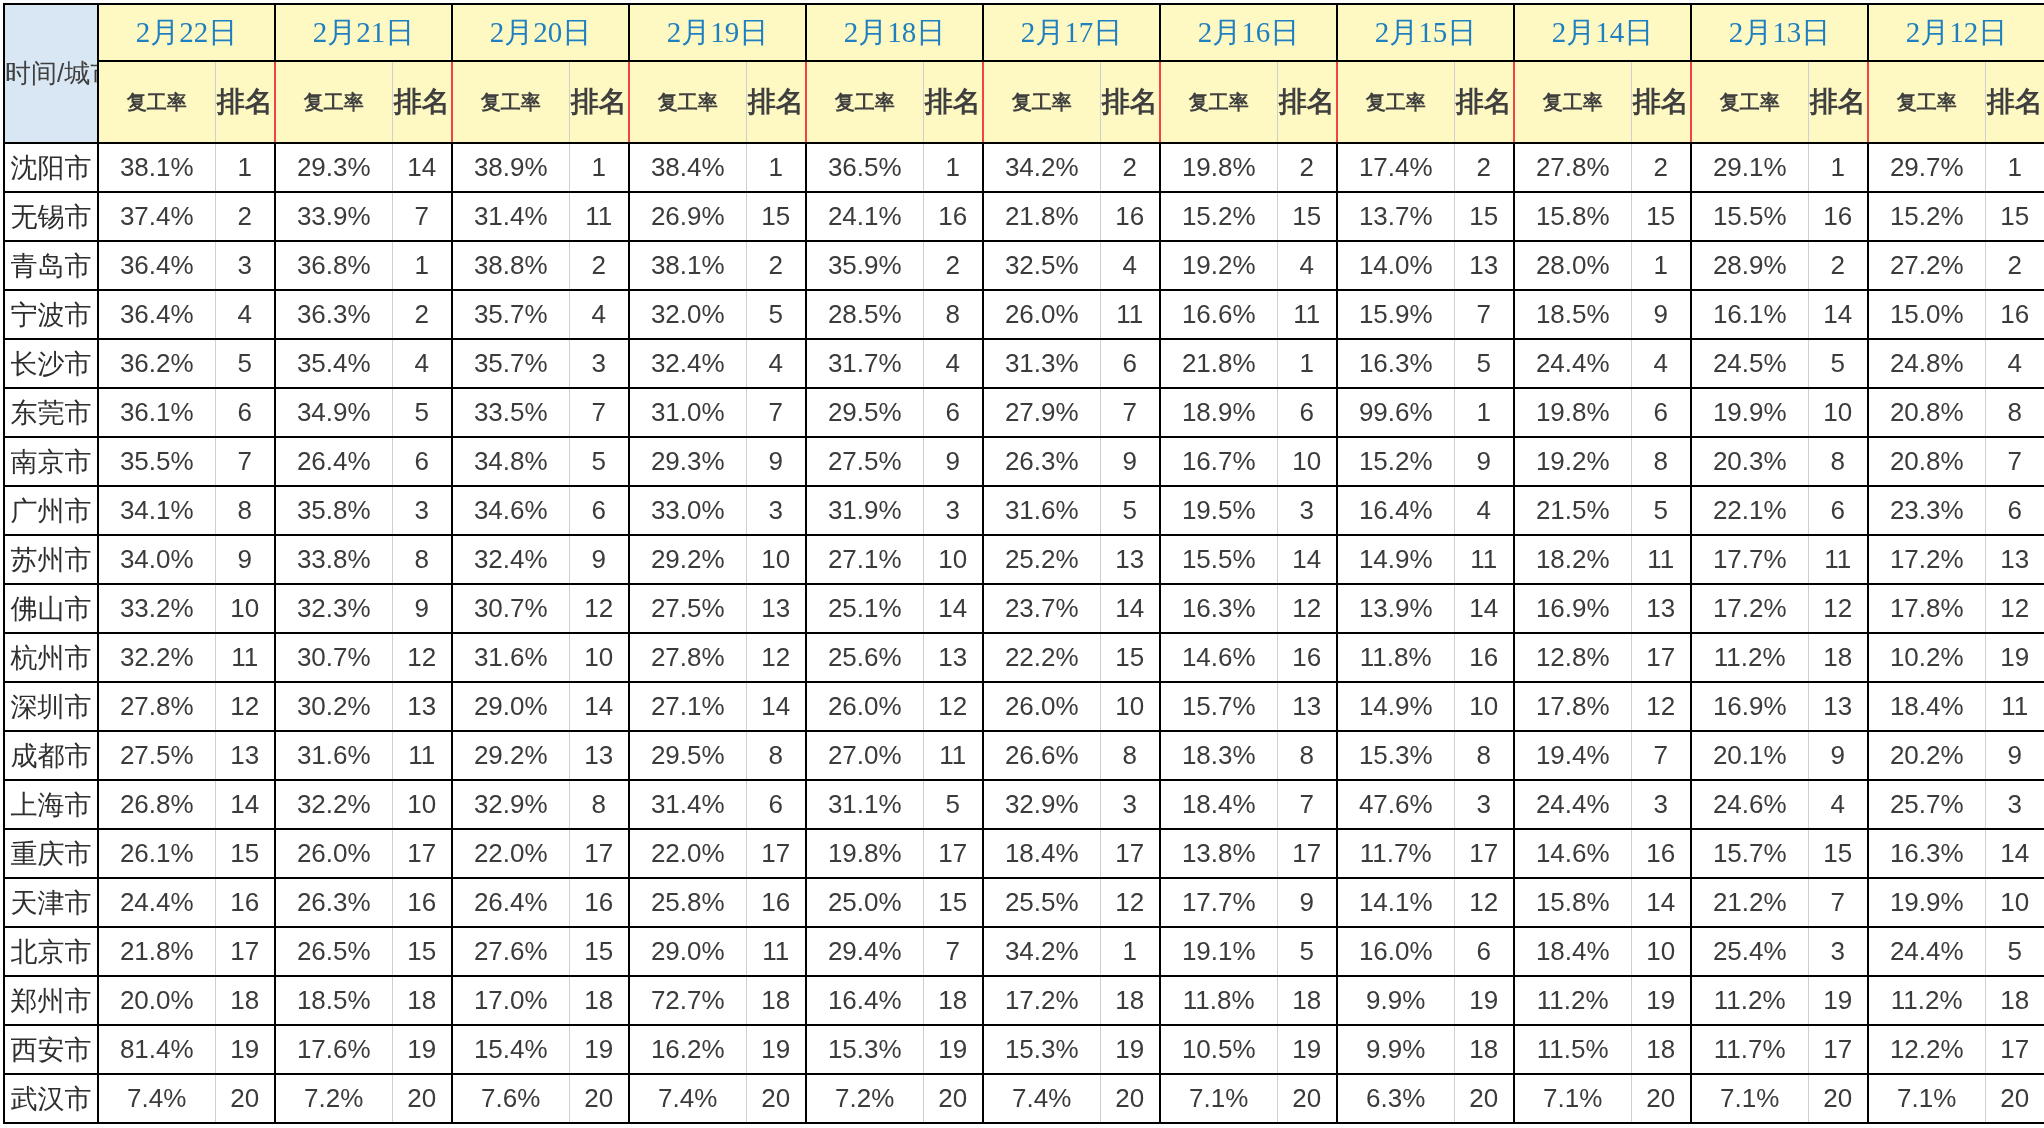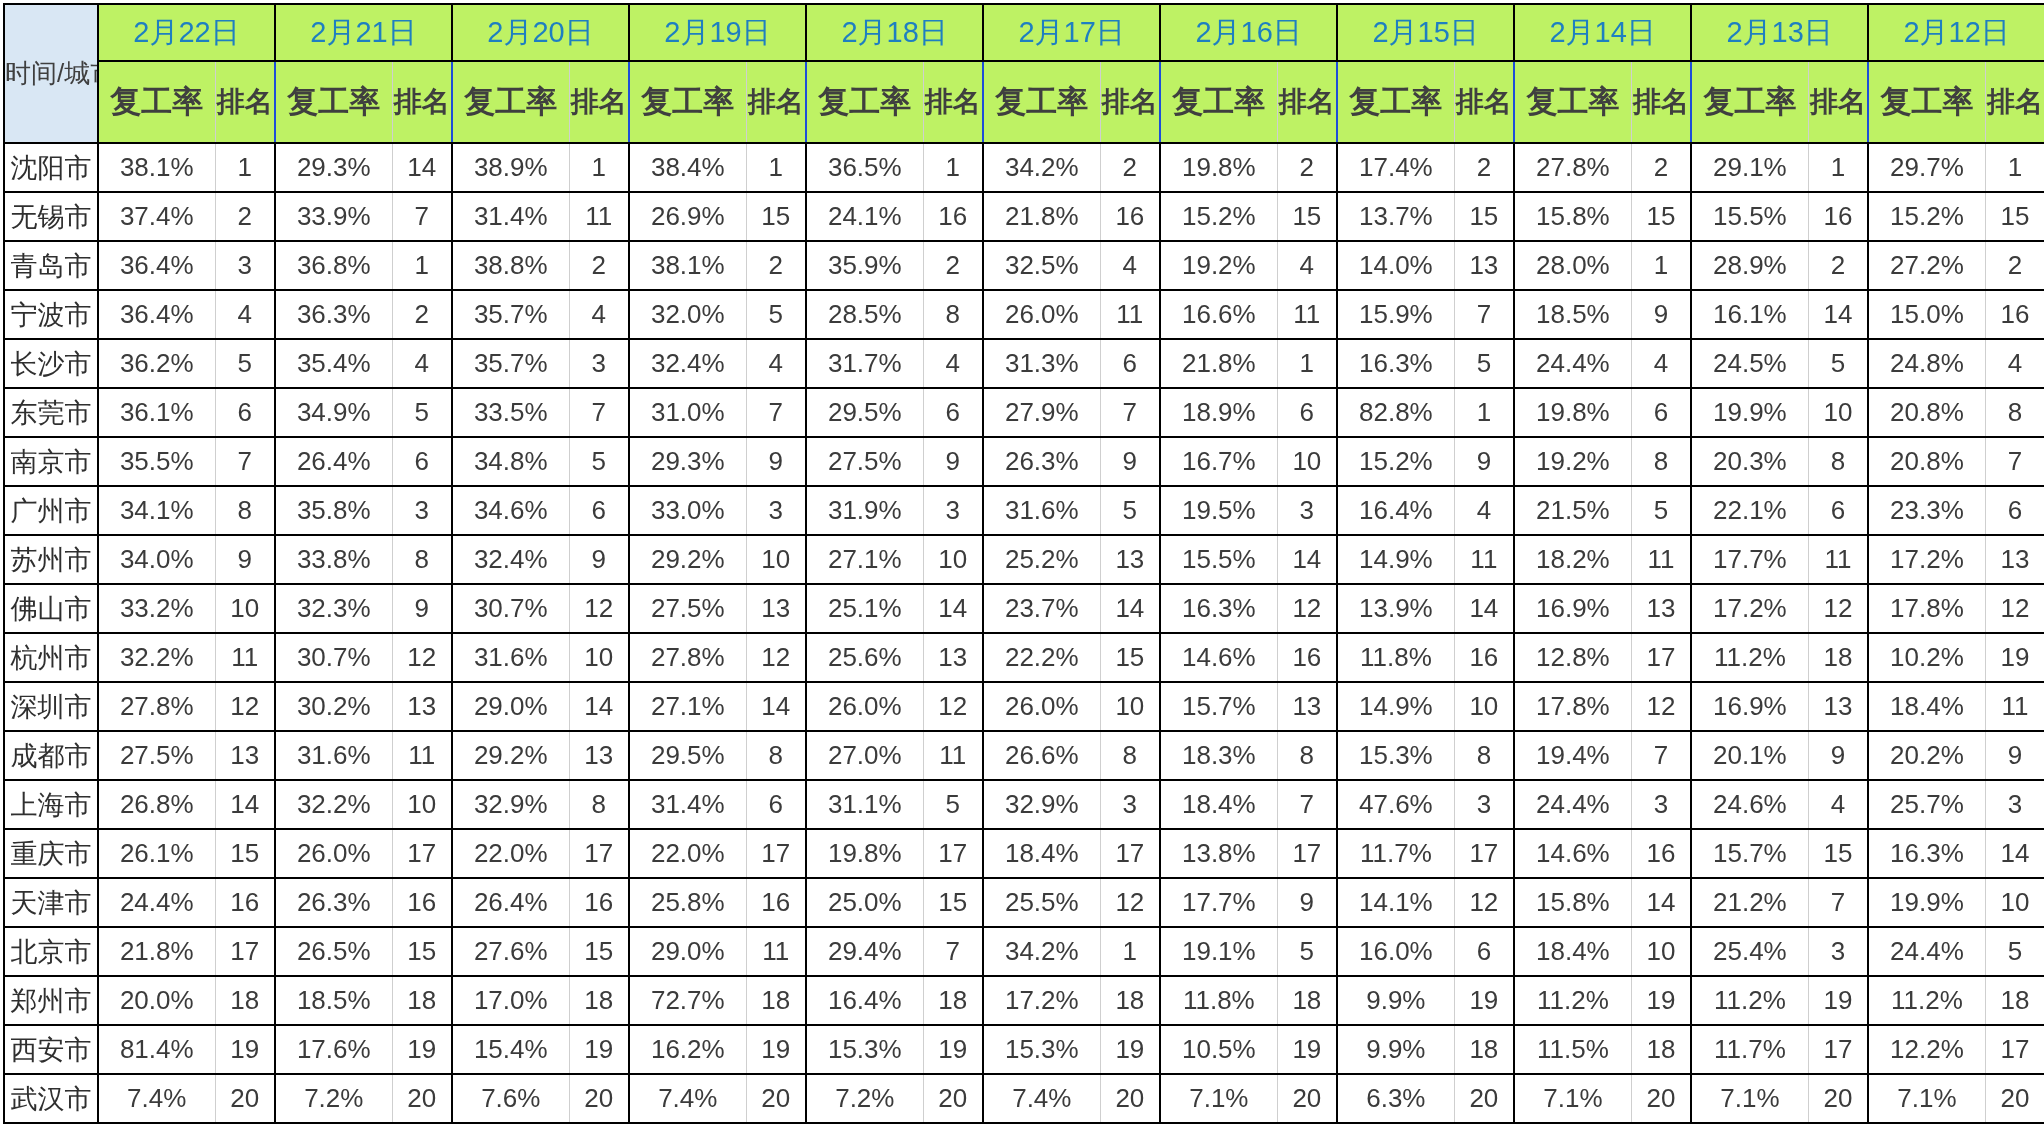--- a/index.html
+++ b/index.html
@@ -27,42 +27,43 @@
     padding: 0;
     overflow: hidden;
     white-space: nowrap;
   }
   
   table.rework {
     border: 2px solid #000000;
   }
   
   .hdr {
-    background: #bef264;
+    background: #fef9c3;
+    font-family: Liberation Serif, serif;
   }
   th.corner {
     width: 94px;
     font-size: 26px;
     font-weight: normal;
     color: #3f3f3f;
     background: #d9e7f4;
     border-right: 2px solid #000000;
   }
   th.date-cell {
     font-size: 29px;
     font-weight: normal;
     color: #1e7fc1;
     border-left: 2px solid #000000;
     height: 55px;
   }
   th.rate-hdr {
-    font-size: 31px;
+    font-size: 20px;
     font-weight: bold;
     color: #3f3f3f;
-    border-left: 2px solid #1d4ed8;
+    border-left: 2px solid #ef4444;
     height: 80px;
     width: 117px;
   }
   th.rank-hdr {
     font-size: 28px;
     font-weight: bold;
     color: #3f3f3f;
     border-left: 1px solid #cfcfcf;
     width: 60px;
     white-space: normal;
@@ -292,21 +293,21 @@
           <td class="rate">33.5%</td>
           <td class="rank">7</td>
           <td class="rate">31.0%</td>
           <td class="rank">7</td>
           <td class="rate">29.5%</td>
           <td class="rank">6</td>
           <td class="rate">27.9%</td>
           <td class="rank">7</td>
           <td class="rate">18.9%</td>
           <td class="rank">6</td>
-          <td class="rate">82.8%</td>
+          <td class="rate">99.6%</td>
           <td class="rank">1</td>
           <td class="rate">19.8%</td>
           <td class="rank">6</td>
           <td class="rate">19.9%</td>
           <td class="rank">10</td>
           <td class="rate">20.8%</td>
           <td class="rank">8</td>
         </tr>
         <tr>
           <td class="city">南京市</td>

